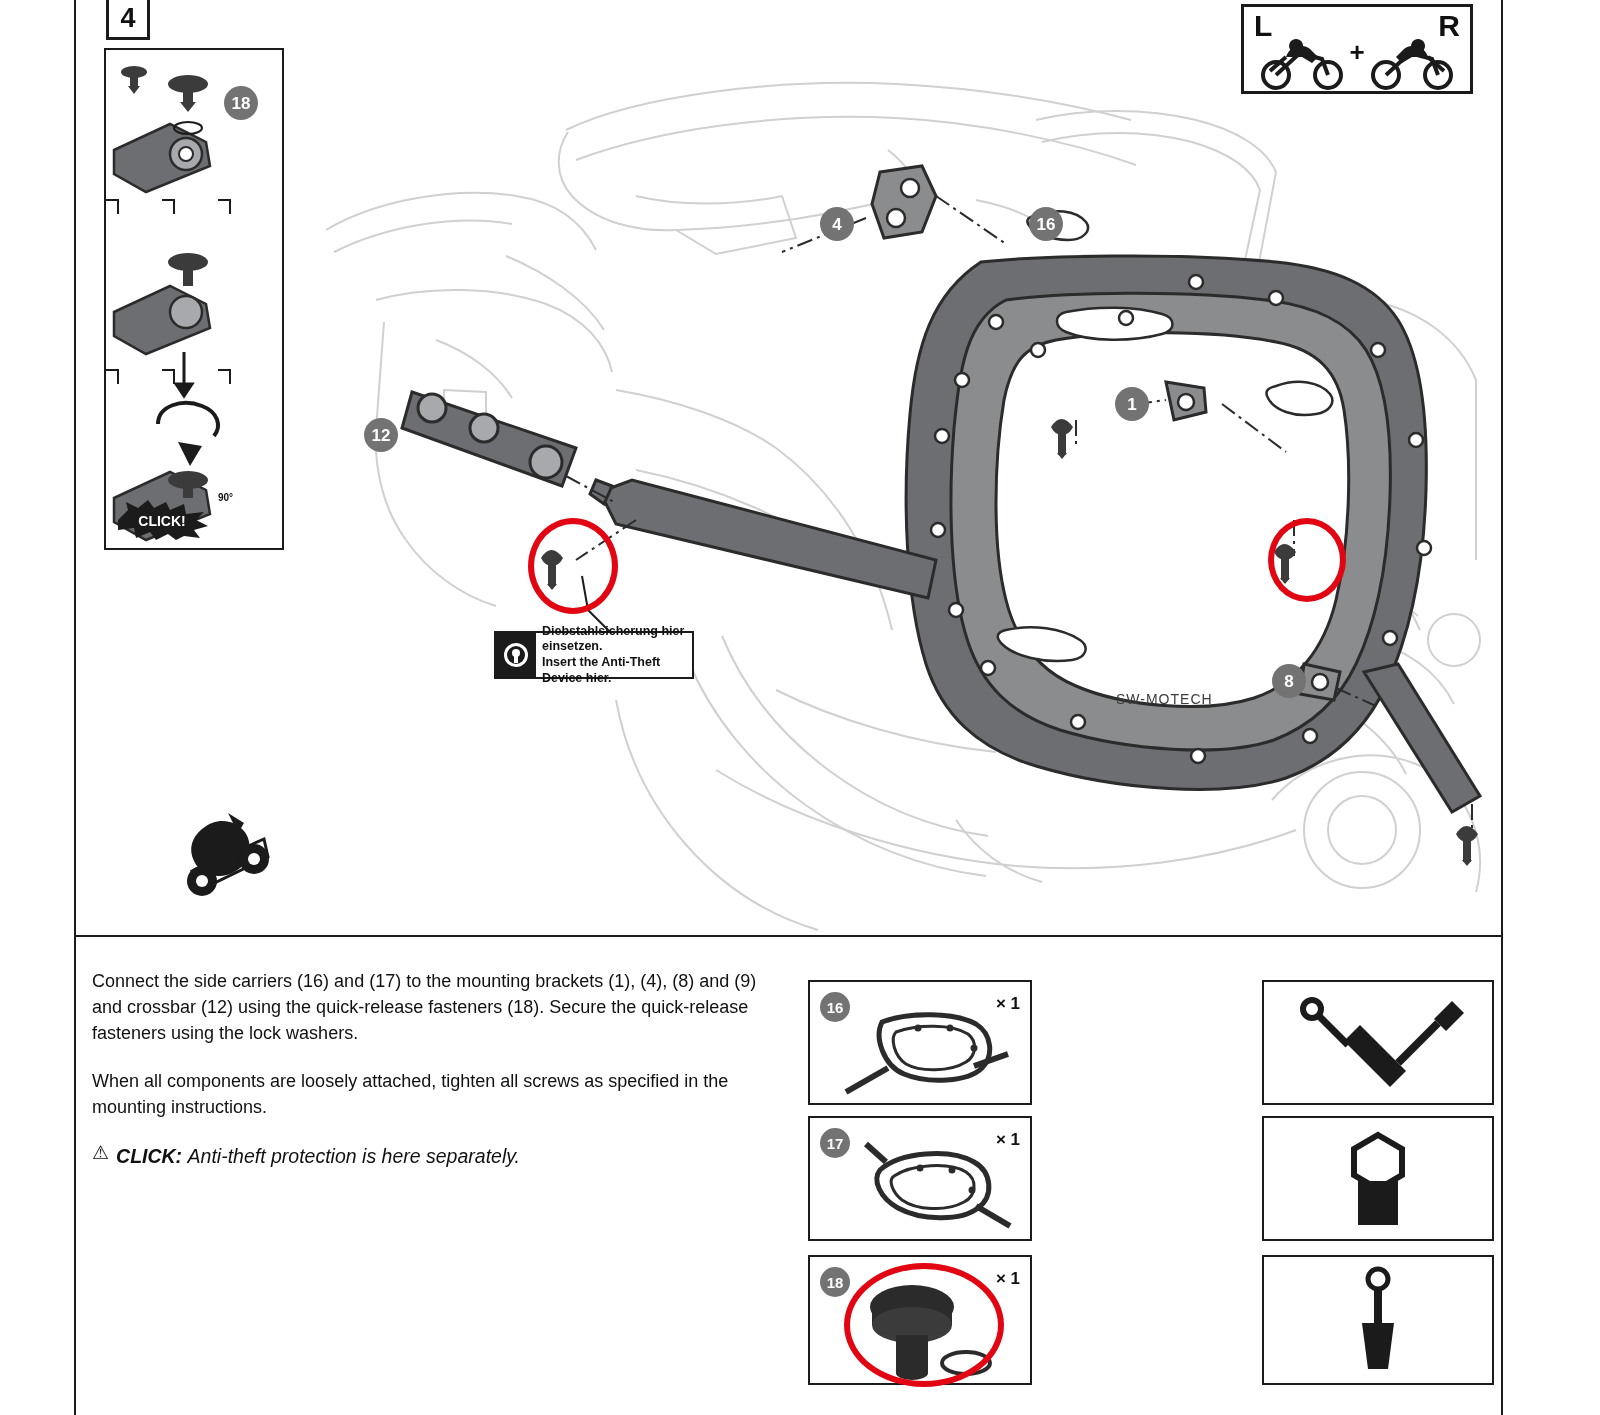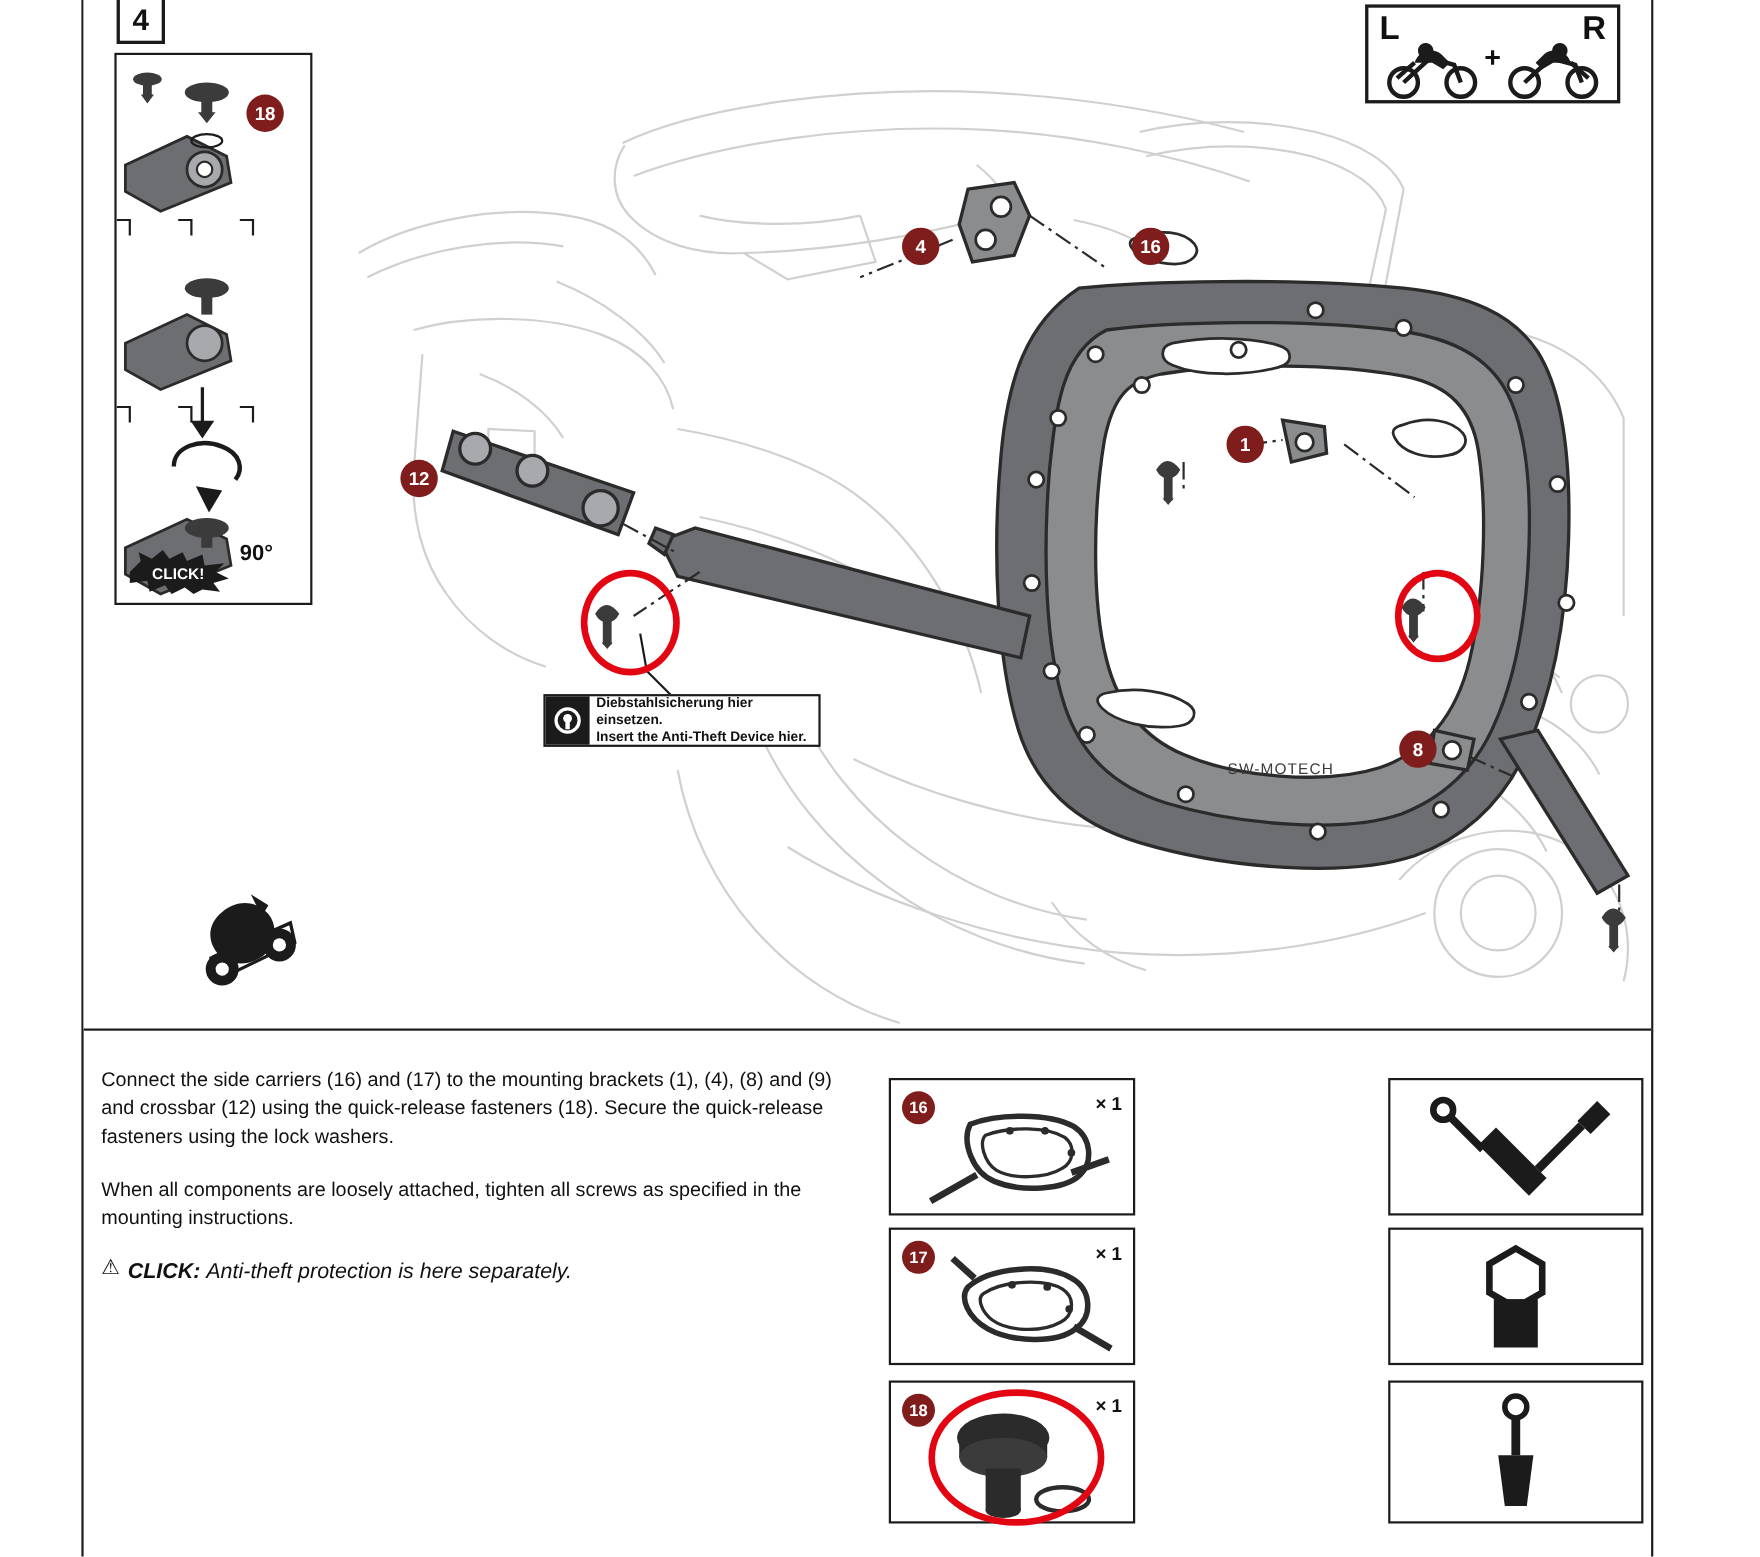--- a/index.html
+++ b/index.html
@@ -111,21 +111,21 @@
     background: #fff;
     box-sizing: border-box;
   }
 
   
   .badge {
     position: absolute;
     width: 34px;
     height: 34px;
     border-radius: 50%;
-    background: #7f1d1d;
+    background: #737373;
     color: #fff;
     font-size: 17px;
     font-weight: bold;
     display: flex;
     align-items: center;
     justify-content: center;
     box-sizing: border-box;
     line-height: 1;
   }
   .badge.sm {
@@ -144,21 +144,21 @@
     border: 6px solid #e20613;
     border-radius: 50%;
     box-sizing: border-box;
   }
 
   
   .antitheft {
     position: absolute;
     left: 418px;
     top: 631px;
-    width: 252px;
+    width: 200px;
     height: 48px;
     border: 2px solid #1b1b1b;
     background: #fff;
     display: flex;
     align-items: center;
     box-sizing: border-box;
   }
   .antitheft .lock-ico {
     width: 40px;
     height: 44px;
@@ -529,21 +529,21 @@
           <path d="M8 128 L 64 102 L 100 120 L 104 144 L 40 170 L 8 152 Z" fill="#6d6e71" stroke="#2b2b2b" stroke-width="2.5"></path>
 
           <path d="M52 54 C 52 36, 76 28, 96 36 C 112 42, 116 56, 108 66" fill="none" stroke="#1b1b1b" stroke-width="4"></path>
           <path d="M84 96 l -12 -24 l 24 4 Z" fill="#1b1b1b"></path>
           <g transform="translate(64,100)">
             <ellipse cx="18" cy="10" rx="20" ry="9" fill="#3b3b3b"></ellipse>
             <rect x="13" y="12" width="10" height="16" fill="#3b3b3b"></rect>
           </g>
         </g>
       </svg>
-      <div style="position:absolute;left:112px;top:442px;font-size:20px;font-weight:bold;">90°</div>
+      <div style="position:absolute;left:112px;top:442px;font-size:10px;font-weight:bold;">90°</div>
 
       <div style="position:absolute;left:8px;top:450px;width:96px;height:40px;">
         <svg width="96" height="40" viewBox="0 0 96 40">
           <path d="M4 20 L14 10 L12 2 L24 8 L34 0 L40 8 L52 2 L56 10 L70 4 L72 14 L90 12 L82 20
                    L94 26 L80 30 L86 38 L70 36 L62 40 L54 34 L42 40 L36 32 L22 38 L20 28 L4 30 Z" fill="#1b1b1b"></path>
           <text x="48" y="26" text-anchor="middle" font-family="Liberation Sans, sans-serif" font-size="14" font-weight="bold" fill="#ffffff">CLICK!</text>
         </svg>
       </div>
 
       <div class="badge" style="left:118px;top:36px;">18</div>

